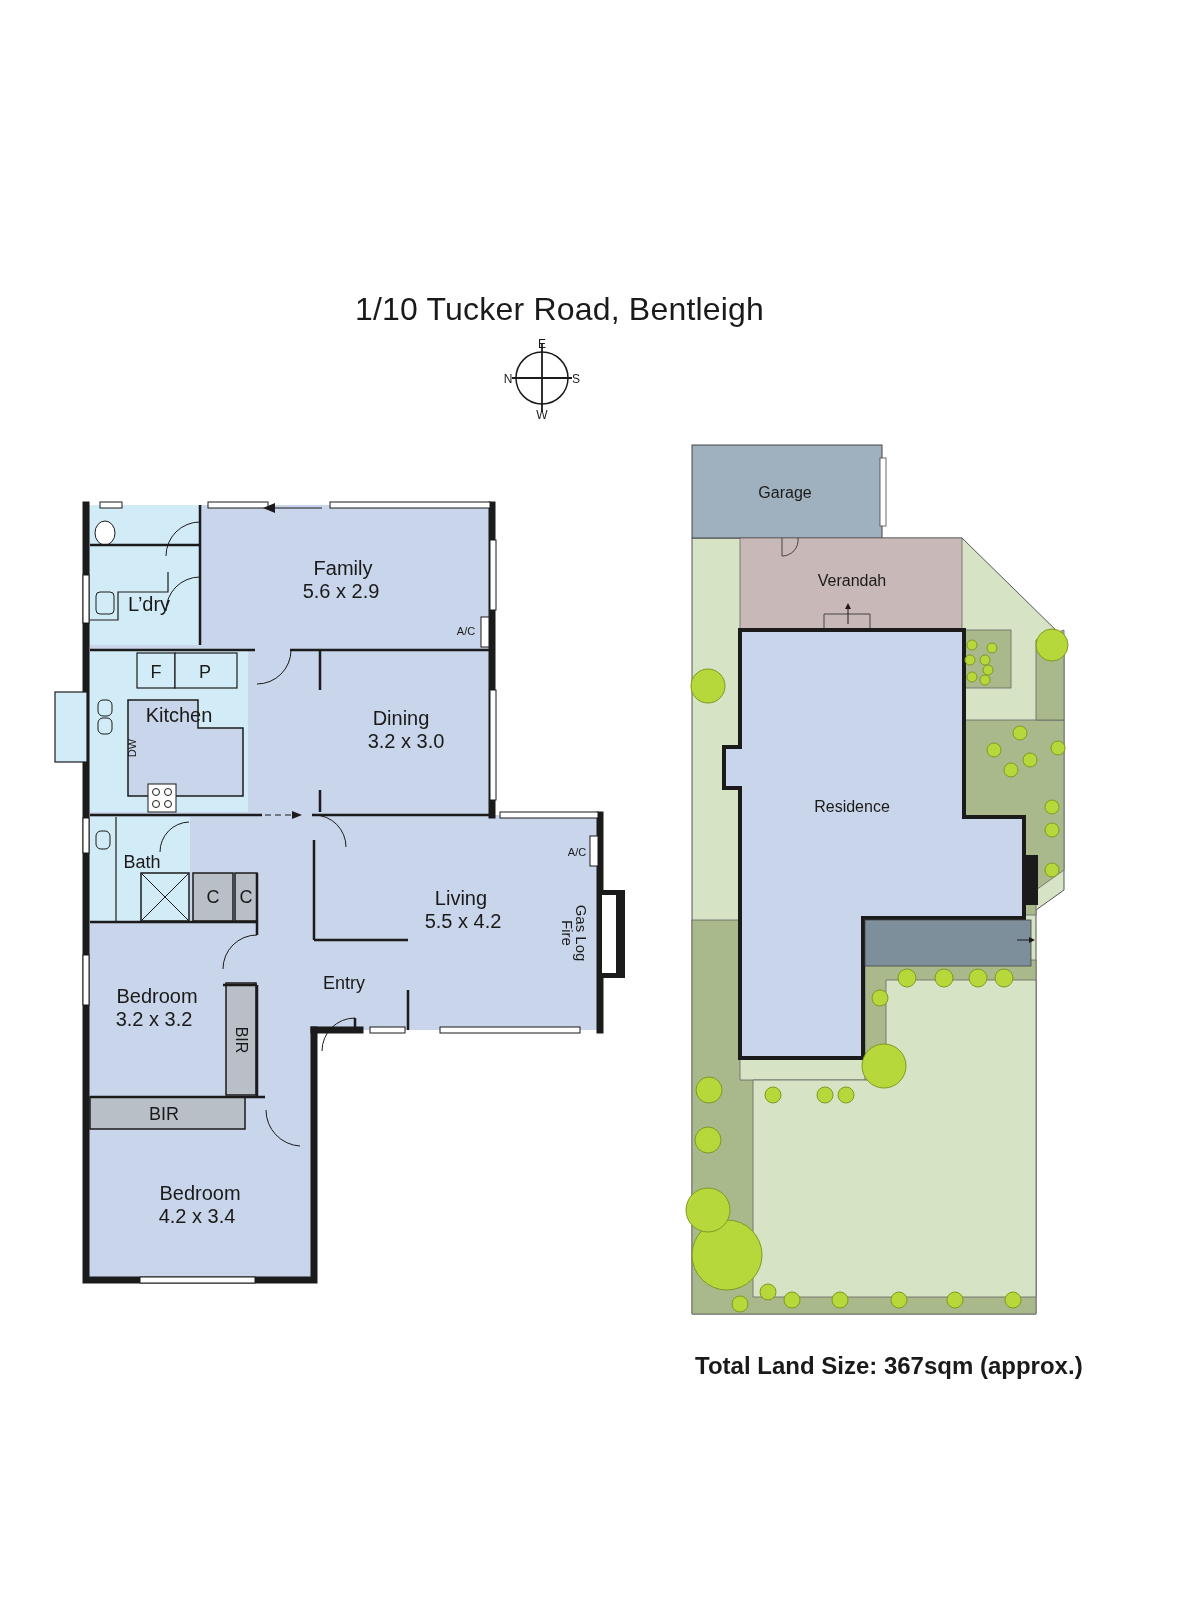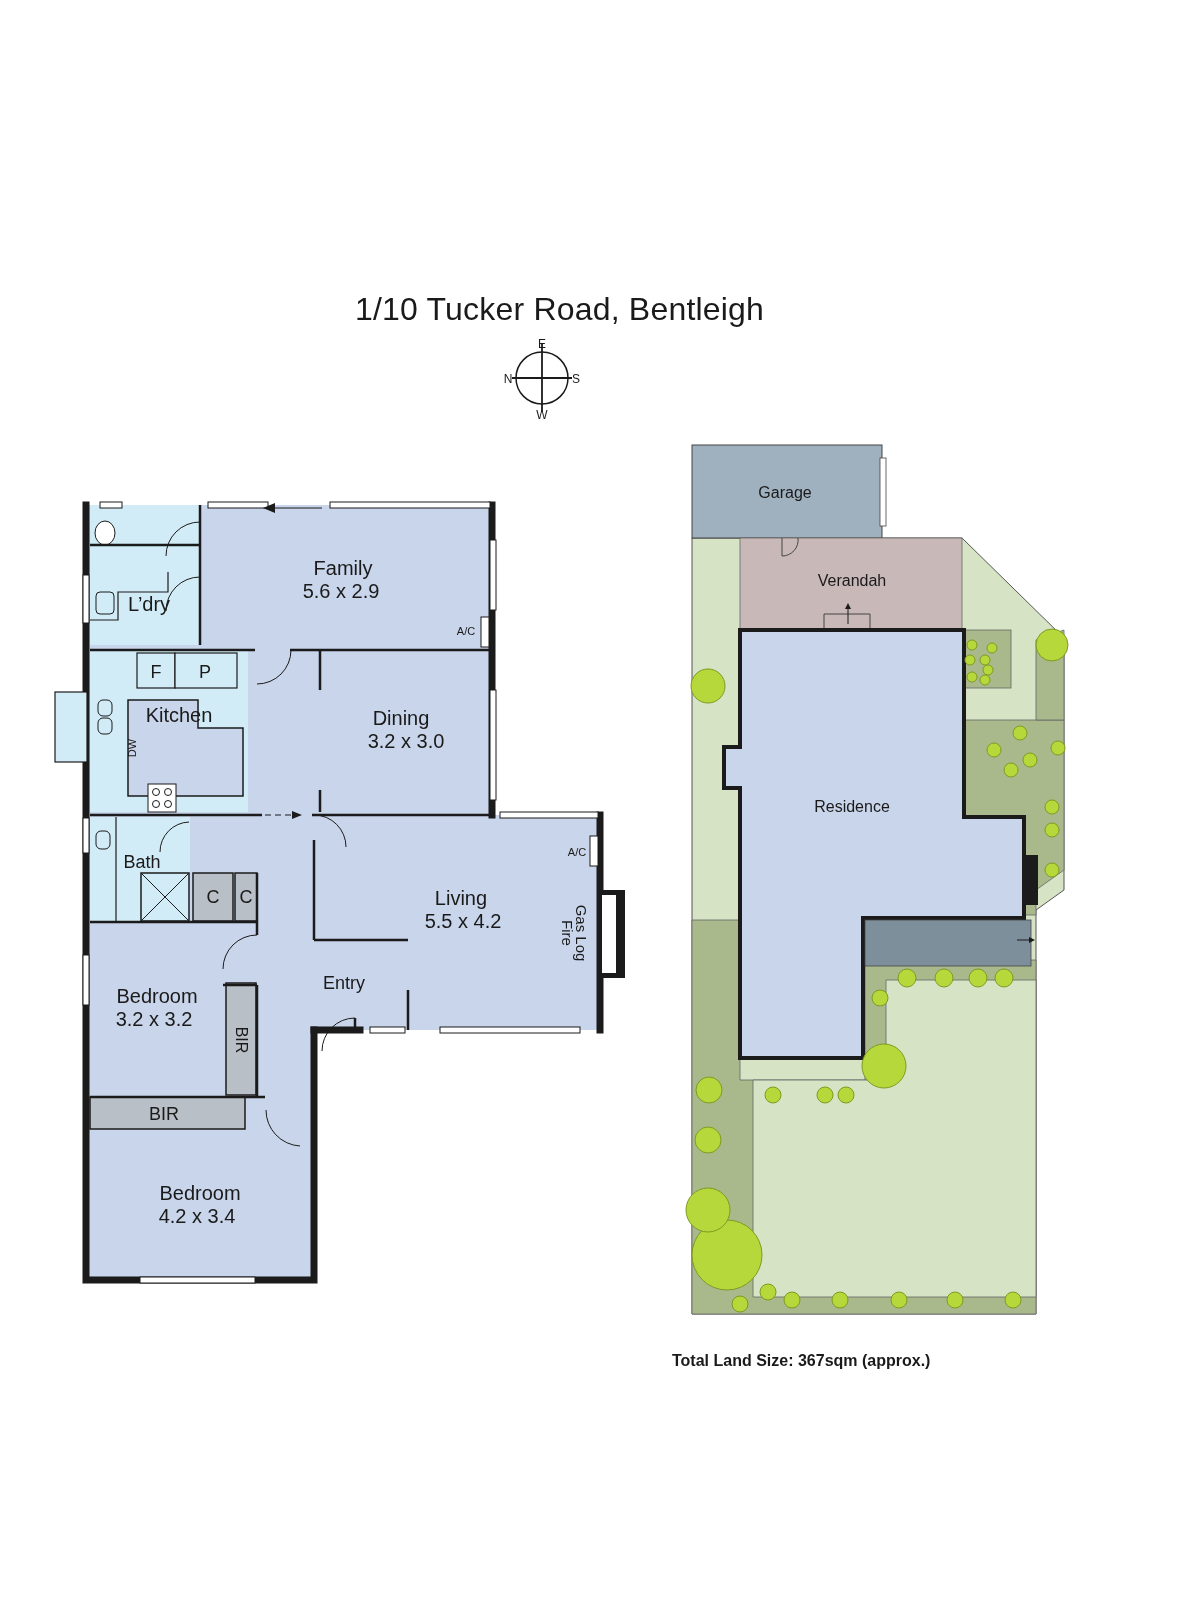--- a/index.html
+++ b/index.html
@@ -2,21 +2,21 @@
 <html><head>
 <meta charset="utf-8">
 <style>
   html, body { margin:0; padding:0; background:#ffffff; }
   body { width:1179px; height:1600px; position:relative; overflow:hidden; font-family:"Liberation Sans", sans-serif; color:#1a1a1a; }
   .title { position:absolute; left:0; width:1179px; top:262px; text-align:center; font-size:32px; letter-spacing:0.2px;margin-top:29px; }
   .title span { position:relative; left:-30px; }
   .compass { position:absolute; left:504px; top:336px; width:80px; height:84px; }
   svg.plan { position:absolute; left:0; top:0; }
   .lbl { font-family:"Liberation Sans", sans-serif; fill:#1a1a1a; }
-  .footer { position:absolute; left:672px; top:1352px; font-size:16px; font-weight:bold; }
+  .footer { position:absolute; left:695px; top:1352px; font-size:24px; font-weight:bold; }
 </style>
 </head>
 <body>
 
 <div class="title"><span>1/10 Tucker Road, Bentleigh</span></div>
 
 <svg class="compass" viewBox="0 0 80 84" width="80" height="84">
   <circle cx="38" cy="42" r="26" fill="none" stroke="#1a1a1a" stroke-width="1.5"></circle>
   <line x1="38" y1="8" x2="38" y2="76" stroke="#1a1a1a" stroke-width="1.8"></line>
   <line x1="8" y1="42" x2="68" y2="42" stroke="#1a1a1a" stroke-width="1.8"></line>

